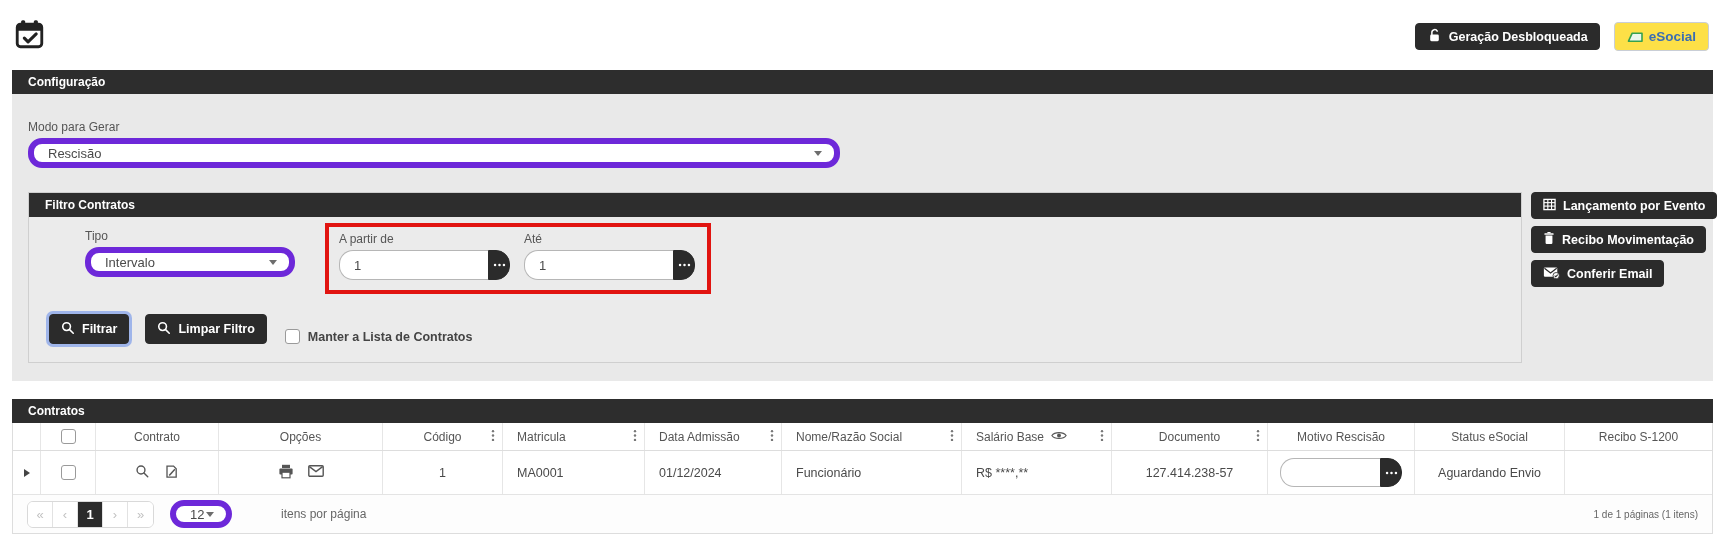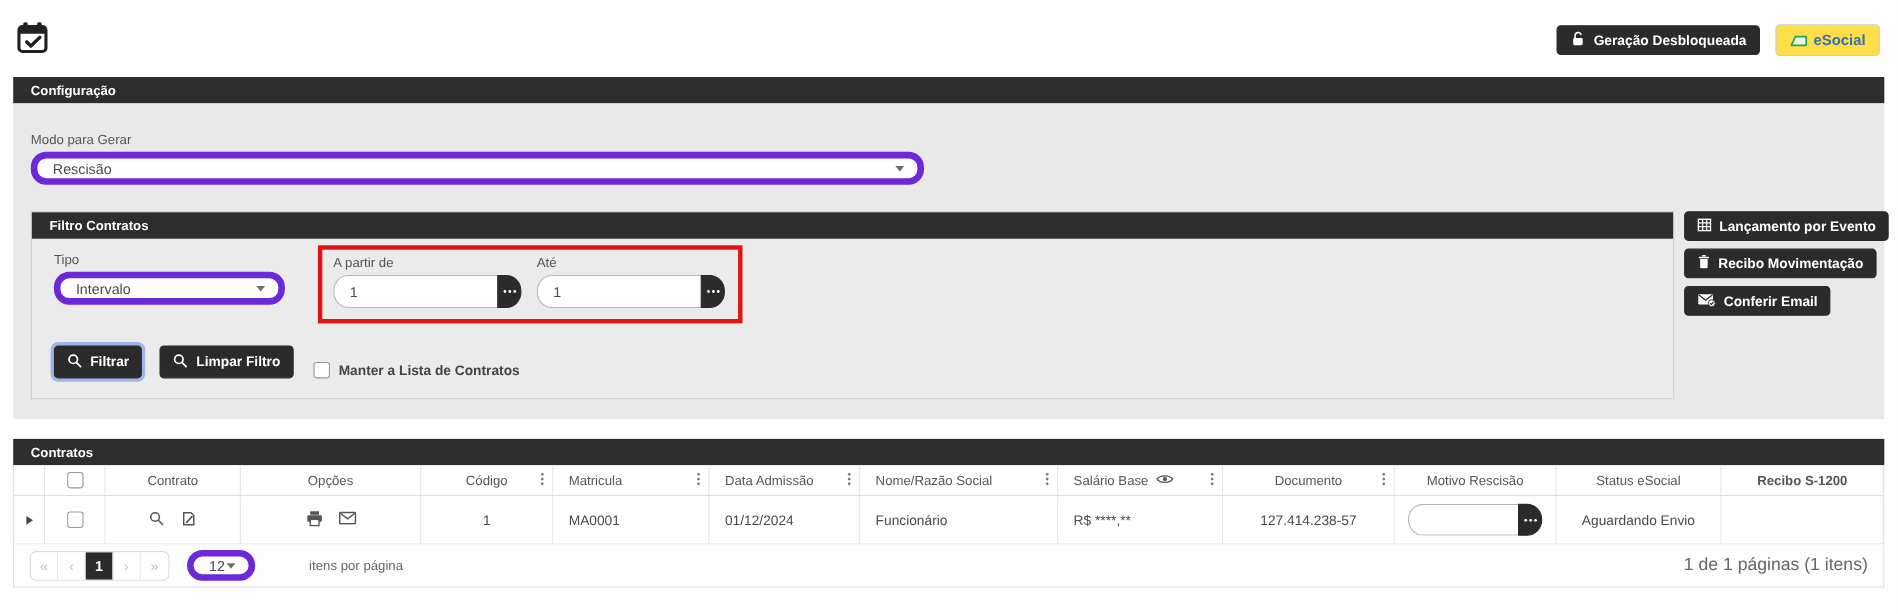--- a/index.html
+++ b/index.html
@@ -35,21 +35,21 @@
   .select { background: #fff; border: 6px solid #6d28d9; border-radius: 14px; height: 30px;
     display: flex; align-items: center; padding: 0 12px 0 14px; cursor: pointer;
     font-size: 13px; color: #4a4a4a; position: relative; }
   .select .chev { margin-left: auto; width: 0; height: 0; border-left: 4.5px solid transparent;
     border-right: 4.5px solid transparent; border-top: 5px solid #6d6d6d; }
   .mode-select { width: 812px; }
 
   .filter-row { display: flex; justify-content: space-between; align-items: flex-start; margin-top: 24px; }
   .filter-box { width: 1494px; border: 1px solid #cfcfcf; background: #ebebeb; }
   .filter-body { padding: 12px 20px 18px; }
-  .fields-row { display: flex; align-items: flex-start; }
+  .fields-row { display: flex; align-items: flex-start; margin-left: 36px; }
   .fgroup label { display: block; font-size: 12px; color: #555; margin-bottom: 4px; }
   .tipo-select { width: 210px; }
 
   .red-box { border: 4px solid #e11410; margin-left: 30px; margin-top: -6px;
     padding: 5px 12px 10px 10px; display: flex; gap: 14px; }
   .input-group { display: flex; width: 171px; height: 30px; }
   .input-group input { width: 149px; height: 30px; border: 1px solid #b6b6b6; border-right: none;
     border-radius: 14px 0 0 14px; padding: 0 10px 0 14px; font-size: 13px; color: #4a4a4a;
     font-family: inherit; outline: none; background: #fff; }
   .ellipsis-btn { width: 22px; height: 30px; background: #2b2b2b; border: 1px solid #2b2b2b;
@@ -79,40 +79,40 @@
   .grid-row { height: 44px; border-bottom: 1px solid #e4e4e4; }
   .cell { display: flex; align-items: center; justify-content: center; border-right: 1px solid #e6e6e6;
     font-size: 12px; color: #555; position: relative; }
   .grid-row .cell { font-size: 12.5px; color: #4a4a4a; }
   .cell.left { justify-content: flex-start; padding-left: 14px; }
   .cell:last-child { border-right: none; }
   .c-expand { width: 28px; } .c-check { width: 55px; } .c-contrato { width: 123px; }
   .c-opcoes { width: 164px; } .c-codigo { width: 120px; } .c-matricula { width: 142px; }
   .c-admissao { width: 137px; } .c-nome { width: 180px; } .c-salario { width: 150px; }
   .c-doc { width: 156px; } .c-motivo { width: 147px; } .c-status { width: 150px; }
-  .c-recibo { flex: 1; font-weight: bold; }
+  .c-recibo { flex: 1; }
   .col-menu { position: absolute; right: 7px; top: 50%; transform: translateY(-50%); cursor: pointer; }
   .eye { margin-left: 7px; }
   .expand-arrow { width: 0; height: 0; border-top: 4.5px solid transparent;
     border-bottom: 4.5px solid transparent; border-left: 6px solid #444; cursor: pointer; }
   .row-icons { display: flex; gap: 14px; align-items: center; }
   .row-icons svg { cursor: pointer; }
 
   
   .pager { height: 38px; display: flex; align-items: center; padding: 0 14px; background: #fdfdfd;
     position: relative; }
   .pager-group { display: flex; border: 1px solid #d9d9d9; border-radius: 6px; overflow: hidden; }
   .pg-btn { width: 25px; height: 25px; display: flex; align-items: center; justify-content: center;
     background: #fff; border-right: 1px solid #e2e2e2; color: #c2c2c2; font-size: 13px;
     cursor: pointer; user-select: none; }
   .pg-btn:last-child { border-right: none; }
   .pg-btn.active { background: #2b2b2b; color: #fff; font-weight: 700; }
   .page-size { width: 62px; margin-left: 16px; height: 28px; border-radius: 14px; }
   .pager-label { font-size: 12px; color: #666; margin-left: 14px; padding-left: 35px; }
-  .pager-summary { position: absolute; right: 14px; font-size: 16px; color: #666; }
+  .pager-summary { position: absolute; right: 14px; font-size: 10px; color: #666; }
 </style>
 </head>
 <body>
 
 <div class="topbar">
   <div class="topbar-left">
     <span class="app-icon">
       <svg viewBox="0 0 24 24" width="31" height="31">
         <rect x="2.5" y="4" width="19" height="17.5" rx="2.5" fill="none" stroke="#222" stroke-width="2.2"></rect>
         <path d="M2.5 6.5 a2.5 2.5 0 0 1 2.5-2.5 h14 a2.5 2.5 0 0 1 2.5 2.5 V9 H2.5 z" fill="#222"></path>

